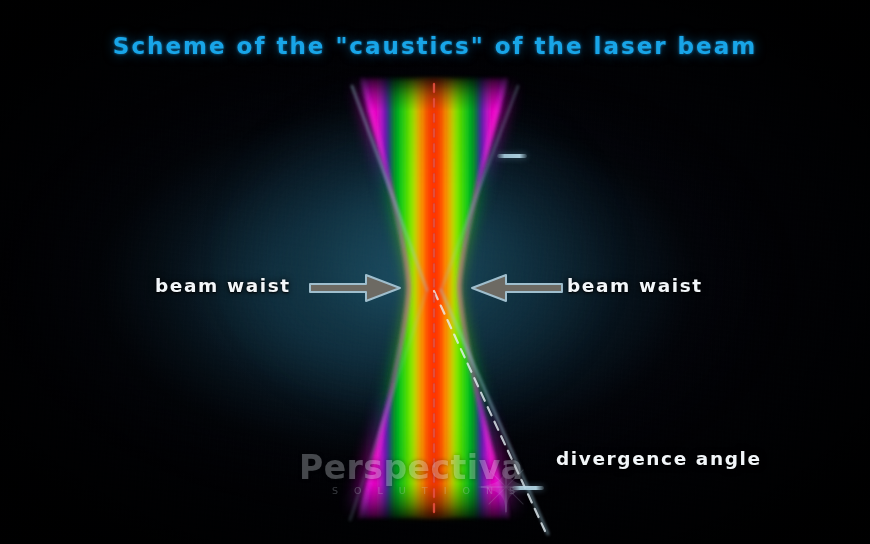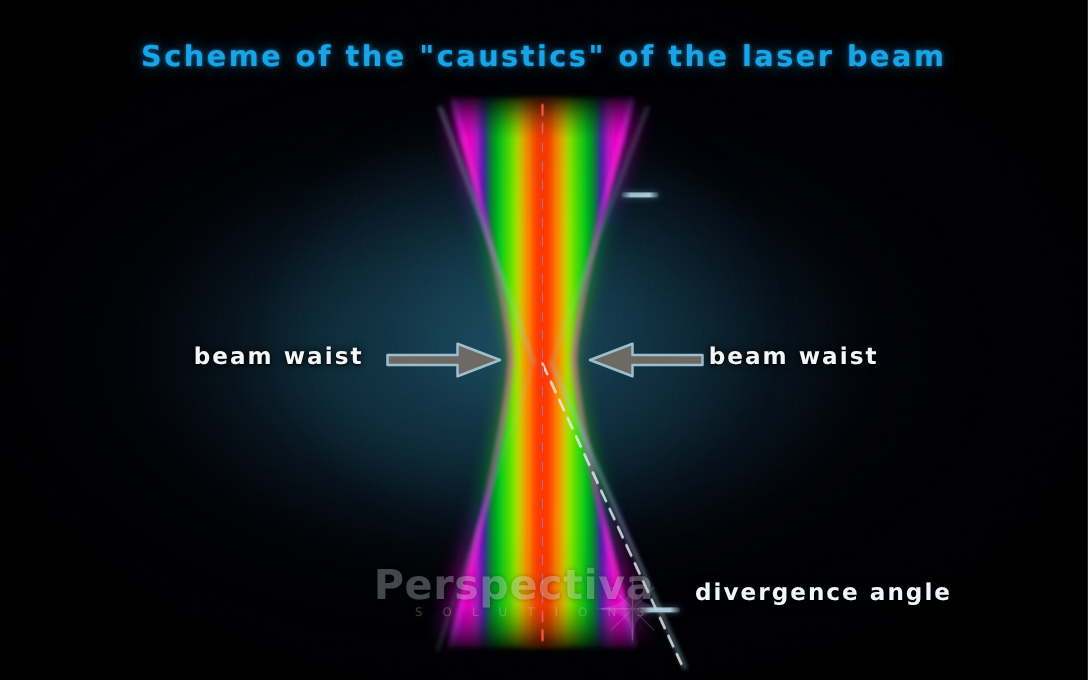--- a/index.html
+++ b/index.html
@@ -108,21 +108,21 @@
     color: #f2f6f9;
     font-size: 18.5px;
     font-weight: bold;
     letter-spacing: 1.6px;
     white-space: nowrap;
     text-shadow: 0 0 7px rgba(0,0,0,0.95), 0 1px 2px rgba(0,0,0,0.9);
   }
   #label-beam-caustic { left: 535px; top: 143px; }
   #label-waist-left   { left: 155px; top: 275px; }
   #label-waist-right  { left: 567px; top: 275px; }
-  #label-divergence   { left: 556px; top: 464px; }
+  #label-divergence   { left: 556px; top: 448px; }
 
   
   .leader {
     position: absolute;
     height: 4px;
     border-radius: 2px;
     background: linear-gradient(90deg,
        rgba(150,190,210,0.20) 0%,
        rgba(168,205,222,0.92) 25%,
        rgba(180,215,230,0.95) 75%,

